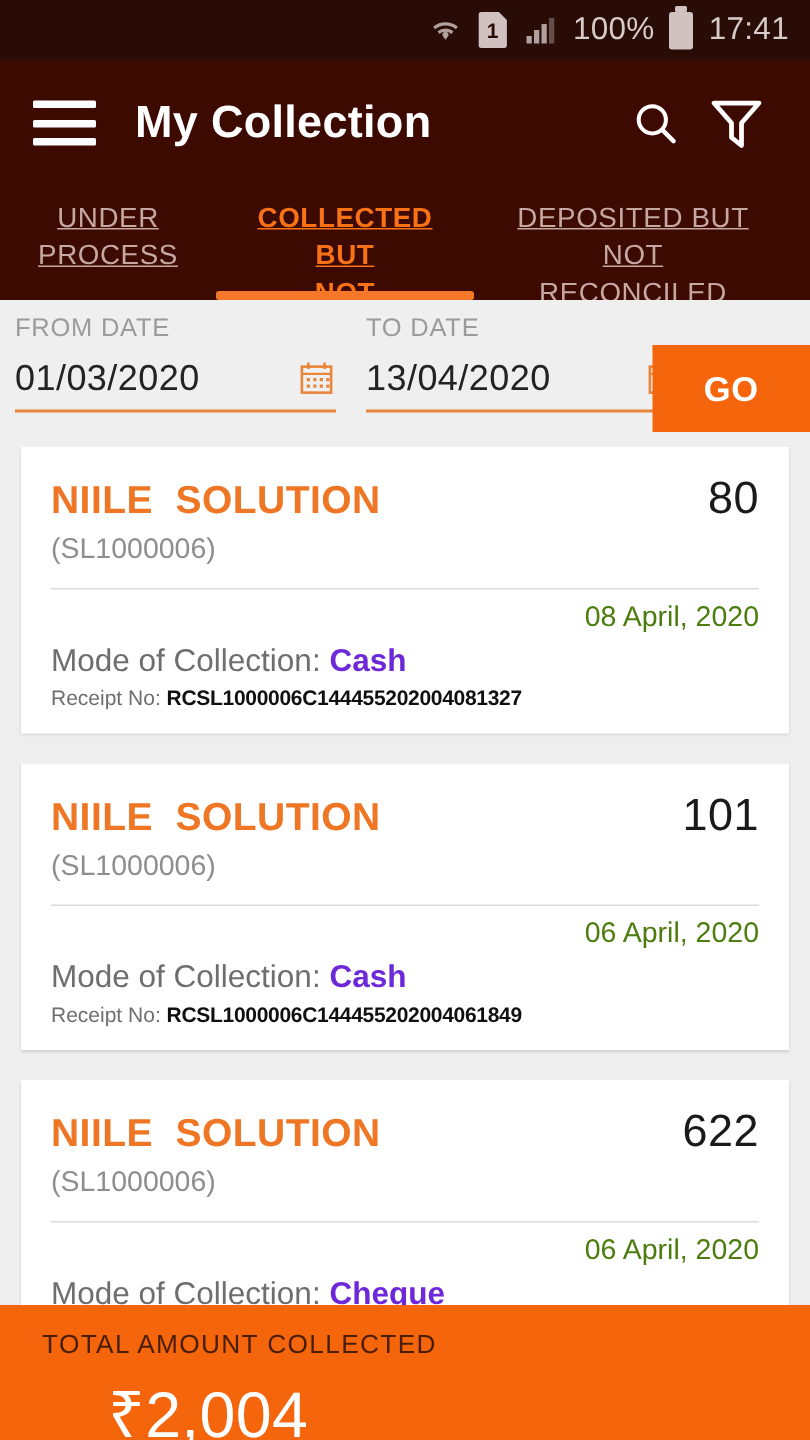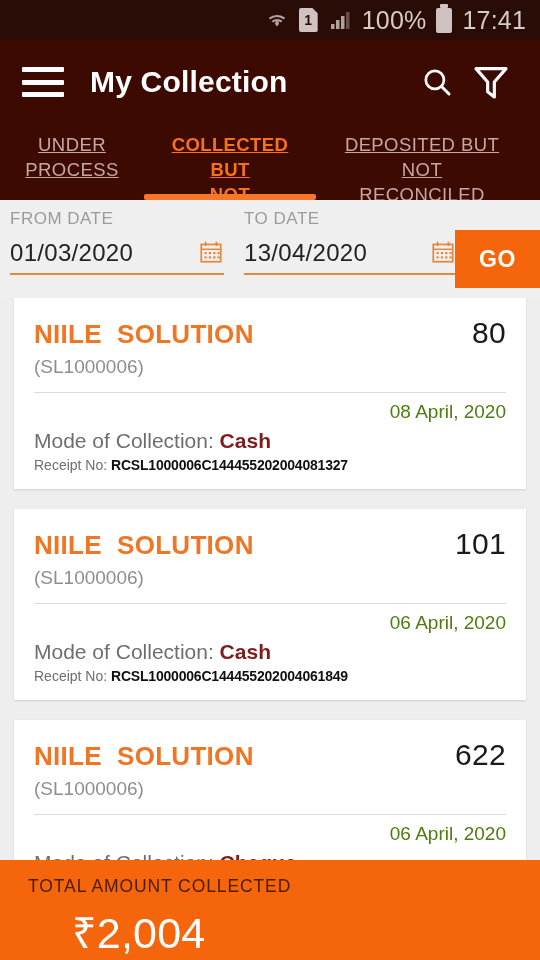--- a/index.html
+++ b/index.html
@@ -11,21 +11,21 @@
   }
   .phone { position: relative; width: 540px; height: 960px; overflow: hidden; background: #eeeeee; }
 
   
   .statusbar {
     height: 40px; background: #2a0c07;
     display: flex; align-items: center; justify-content: flex-end;
     padding-right: 14px; gap: 10px;
   }
   .sb-icon { display: flex; align-items: center; opacity: .82; }
-  .sb-text { color: #d6cbc9; font-size: 25px; letter-spacing: .2px; }
+  .sb-text { color: #d6cbc9; font-size: 21px; letter-spacing: .2px; }
   .sim-badge {
     width: 19px; height: 24px; background: #cfc2c0; border-radius: 2px;
     color: #2a0c07; font-size: 14px; font-weight: bold;
     display: flex; align-items: center; justify-content: center;
     clip-path: polygon(0 0,72% 0,100% 22%,100% 100%,0 100%);
   }
   .battery {
     width: 16px; height: 25px; border-radius: 2px; background: #cfc2c0; position: relative;
   }
   .battery::before {
@@ -75,46 +75,46 @@
   .df1 { margin-left: 10px; width: 214px; }
   .df2 { margin-left: 20px; width: 212px; }
   .df-label { color: #9b9b9b; font-size: 17px; letter-spacing: .5px; }
   .df-row {
     display: flex; align-items: flex-end; justify-content: space-between;
     border-bottom: 2px solid #e8873c; margin-top: 10px; padding-bottom: 6px; gap: 20px;
   }
   .df-value { color: #232323; font-size: 24px; letter-spacing: .3px; }
   .cal-icon { width: 26px; height: 26px; margin-bottom: 2px; }
   .go-button {
-    position: absolute; right: 0; top: 30px; width: 85px; height: 58px;
+    position: absolute; right: 0; top: 30px; width: 105px; height: 58px;
     background: #f4650c; color: #ffffff; font-size: 23px; font-weight: bold;
     display: flex; align-items: center; justify-content: center; cursor: pointer;
     letter-spacing: .5px;
   }
 
   
   .list { padding: 0 14px; }
   .card {
     background: #ffffff; margin-bottom: 20px; padding: 18px 20px 16px 20px;
     box-shadow: 0 1px 2px rgba(0,0,0,.13);
   }
   .card-head { display: flex; align-items: baseline; justify-content: space-between; }
   .card-title { color: #ee7624; font-size: 26px; letter-spacing: .3px; white-space: pre; font-weight: bold; }
   .card-amount { color: #1a1a1a; font-size: 30px; letter-spacing: .3px; }
   .card-sub { color: #8e8e8e; font-size: 19px; margin-top: 6px; }
   .card-divider { height: 1px; background: #dcdcdc; margin: 14px 0 8px 0; }
   .card-date { color: #4d7c0f; font-size: 19px; text-align: right; }
   .card-line { font-size: 21px; color: #6e6e6e; margin-top: 6px; }
-  .card-line b { color: #7f1d1d; margin-top: 42px; }
+  .card-line b { color: #6d28d9; margin-top: 42px; }
   .card-receipt { font-size: 14px; color: #6e6e6e; margin-top: 4px; }
   .card-receipt b { color: #101010; letter-spacing: -.2px; }
 
   
   .totalbar {
-    position: absolute; left: 0; bottom: 0; width: 540px; height: 100px;
+    position: absolute; left: 0; bottom: 0; width: 540px; height: 90px;
     background: #f4650c; padding: 16px 0 0 28px;
   }
   .total-label { color: #4a1e05; font-size: 17.5px; letter-spacing: .9px; }
   .total-value { color: #ffffff; font-size: 43px; margin-top: 5px; letter-spacing: .2px; margin-left: 44px; }
 </style>
 </head>
 <body>
 
 <div class="phone">
 

